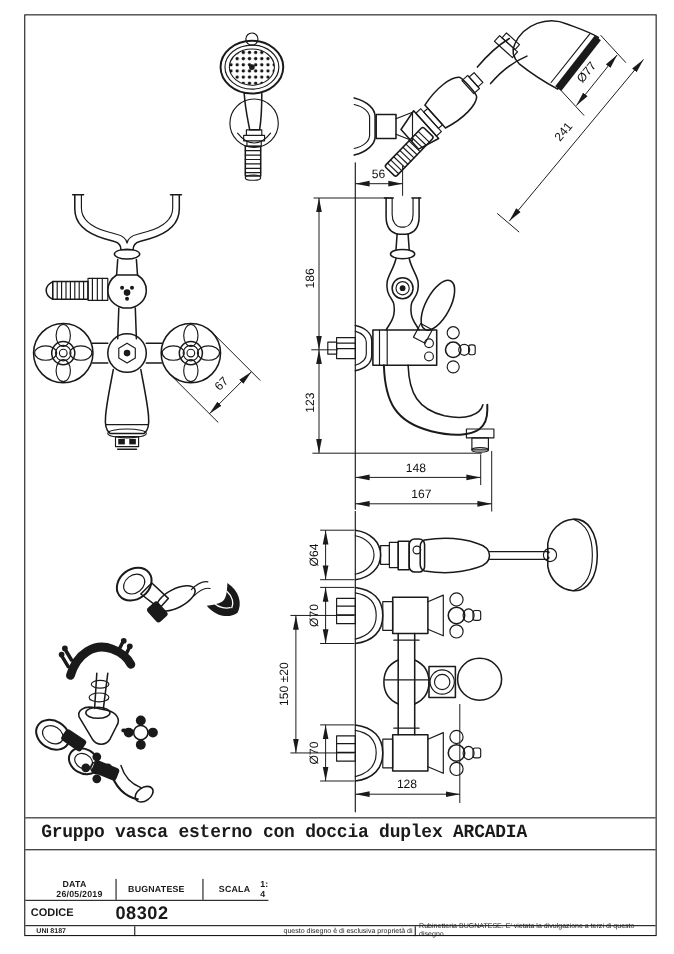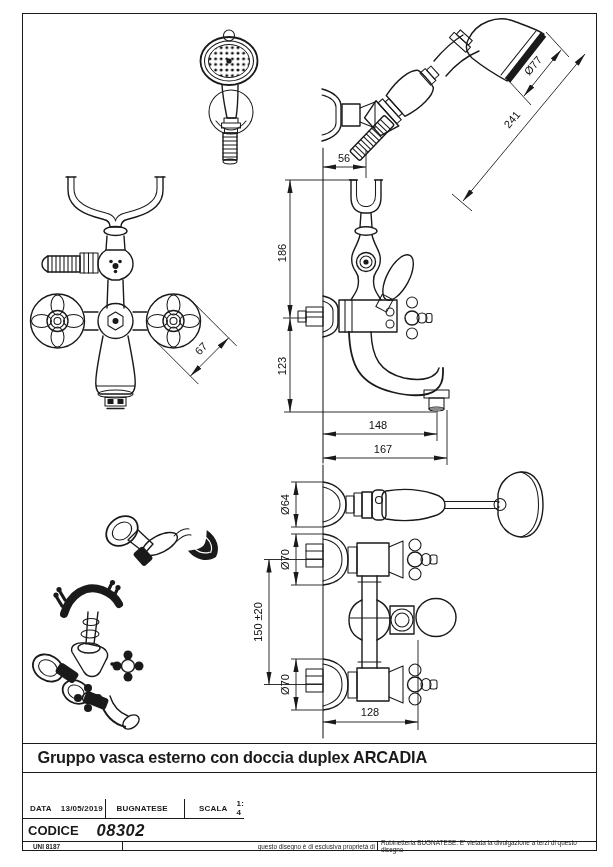--- a/index.html
+++ b/index.html
@@ -2,43 +2,43 @@
 <html><head>
 <meta charset="utf-8">
 <style>
   html,body{margin:0;padding:0;background:#fff;}
   body{width:613px;height:867px;position:relative;overflow:hidden;
        font-family:"Liberation Sans",sans-serif;color:#1a1a1a;}
   .frame{position:absolute;left:22px;top:13px;width:573px;height:836px;
          border:1.6px solid #1a1a1a;background:#fff;}
   .drawing-area{position:absolute;left:0;top:0;width:573px;height:729px;}
   .title-row{position:absolute;left:0;top:729px;width:573px;height:27px;
-             border-top:1.4px solid #1a1a1a;display:flex;align-items:center;}
+             border-top:1.4px solid #1a1a1a;display:flex;align-items:center;font-family:Liberation Mono, monospace;}
   .title-row span{padding-left:15px;font-size:17px;font-weight:700;
                   letter-spacing:-0.2px;transform:scaleX(.96);transform-origin:left center;white-space:nowrap;}
   .bottom-row{position:absolute;left:0;top:757.5px;width:573px;height:69px;
               border-top:1.4px solid #1a1a1a;display:flex;}
   .brand-cell{position:relative;width:352px;height:69px;border-right:1.2px solid #1a1a1a;}
   .brand-sub{position:absolute;left:100px;top:37px;width:70px;text-align:center;
              font-size:9px;font-weight:700;letter-spacing:2.4px;white-space:nowrap;}
   .brand-address{position:absolute;left:16px;top:49px;font-size:10px;font-weight:700;
                  transform:scaleX(.97);transform-origin:left center;white-space:nowrap;}
   .tb-table{position:relative;width:221px;height:69px;font-weight:700;}
   .tb-r1{position:absolute;left:0;top:0;width:221px;height:25px;border-bottom:1.2px solid #1a1a1a;
          display:flex;align-items:center;}
   .tb-r1 span{padding-left:16px;font-size:8px;letter-spacing:.3px;}
   .tb-r2{position:absolute;left:0;top:26.2px;width:221px;height:19px;border-bottom:1.2px solid #1a1a1a;display:flex;}
   .tb-cell{height:19px;display:flex;align-items:center;font-size:8px;letter-spacing:.2px;}
-  .tb-cell.c1{width:76px;border-right:1.2px solid #1a1a1a;padding-left:7px;}
+  .tb-cell.c1{width:76px;border-right:1.2px solid #1a1a1a;padding-left:7px;flex-direction:column;}
   .tb-cell.c2{width:68px;border-right:1.2px solid #1a1a1a;padding-left:10px;}
   .tb-cell.c3{flex:1;padding-left:14px;}
   .tb-cell .val{margin-left:9px;}
   .tb-r3{position:absolute;left:0;top:46.4px;width:221px;height:22.6px;display:flex;align-items:center;}
-  .tb-r3 .lab{padding-left:5px;font-size:13px;}
-  .tb-r3 .val{margin-left:18px;font-size:16.5px;font-weight:600;letter-spacing:.5px;font-style:italic;}
+  .tb-r3 .lab{padding-left:5px;font-size:10px;}
+  .tb-r3 .val{margin-left:38px;font-size:16.5px;font-weight:600;letter-spacing:.5px;}
   .fineprint{position:absolute;left:0;top:826.5px;width:573px;height:9.5px;
              border-top:1.2px solid #1a1a1a;display:flex;font-size:6.4px;color:#222;}
   .fp1{width:89px;border-right:1px solid #1a1a1a;display:flex;align-items:center;
        padding-left:10px;font-weight:700;}
   .fp2{width:252px;border-right:1px solid #1a1a1a;display:flex;align-items:center;
        justify-content:flex-end;padding-right:2px;}
   .fp3{flex:1;display:flex;align-items:center;padding-left:3px;}
   
   .s2{fill:none;stroke:#1a1a1a;stroke-width:1.8;stroke-linecap:round;stroke-linejoin:round;}
   .s15{fill:none;stroke:#1a1a1a;stroke-width:1.4;stroke-linecap:round;stroke-linejoin:round;}
@@ -374,21 +374,21 @@
 
   <div class="title-row">
     <span>Gruppo vasca esterno con doccia duplex ARCADIA</span>
   </div>
 
   <div class="bottom-row">
     <div class="tb-table">
       <div class="tb-r2">
         <div class="tb-cell c1">
           <span>DATA</span>
-          <span class="val">13/05/2019</span>
+          <span class="val">26/05/2019</span>
         </div>
         <div class="tb-cell c2">
           <span>BUGNATESE</span>
         </div>
         <div class="tb-cell c3">
           <span>SCALA</span>
           <span class="val">1: 4</span>
         </div>
       </div>
       <div class="tb-r3">

